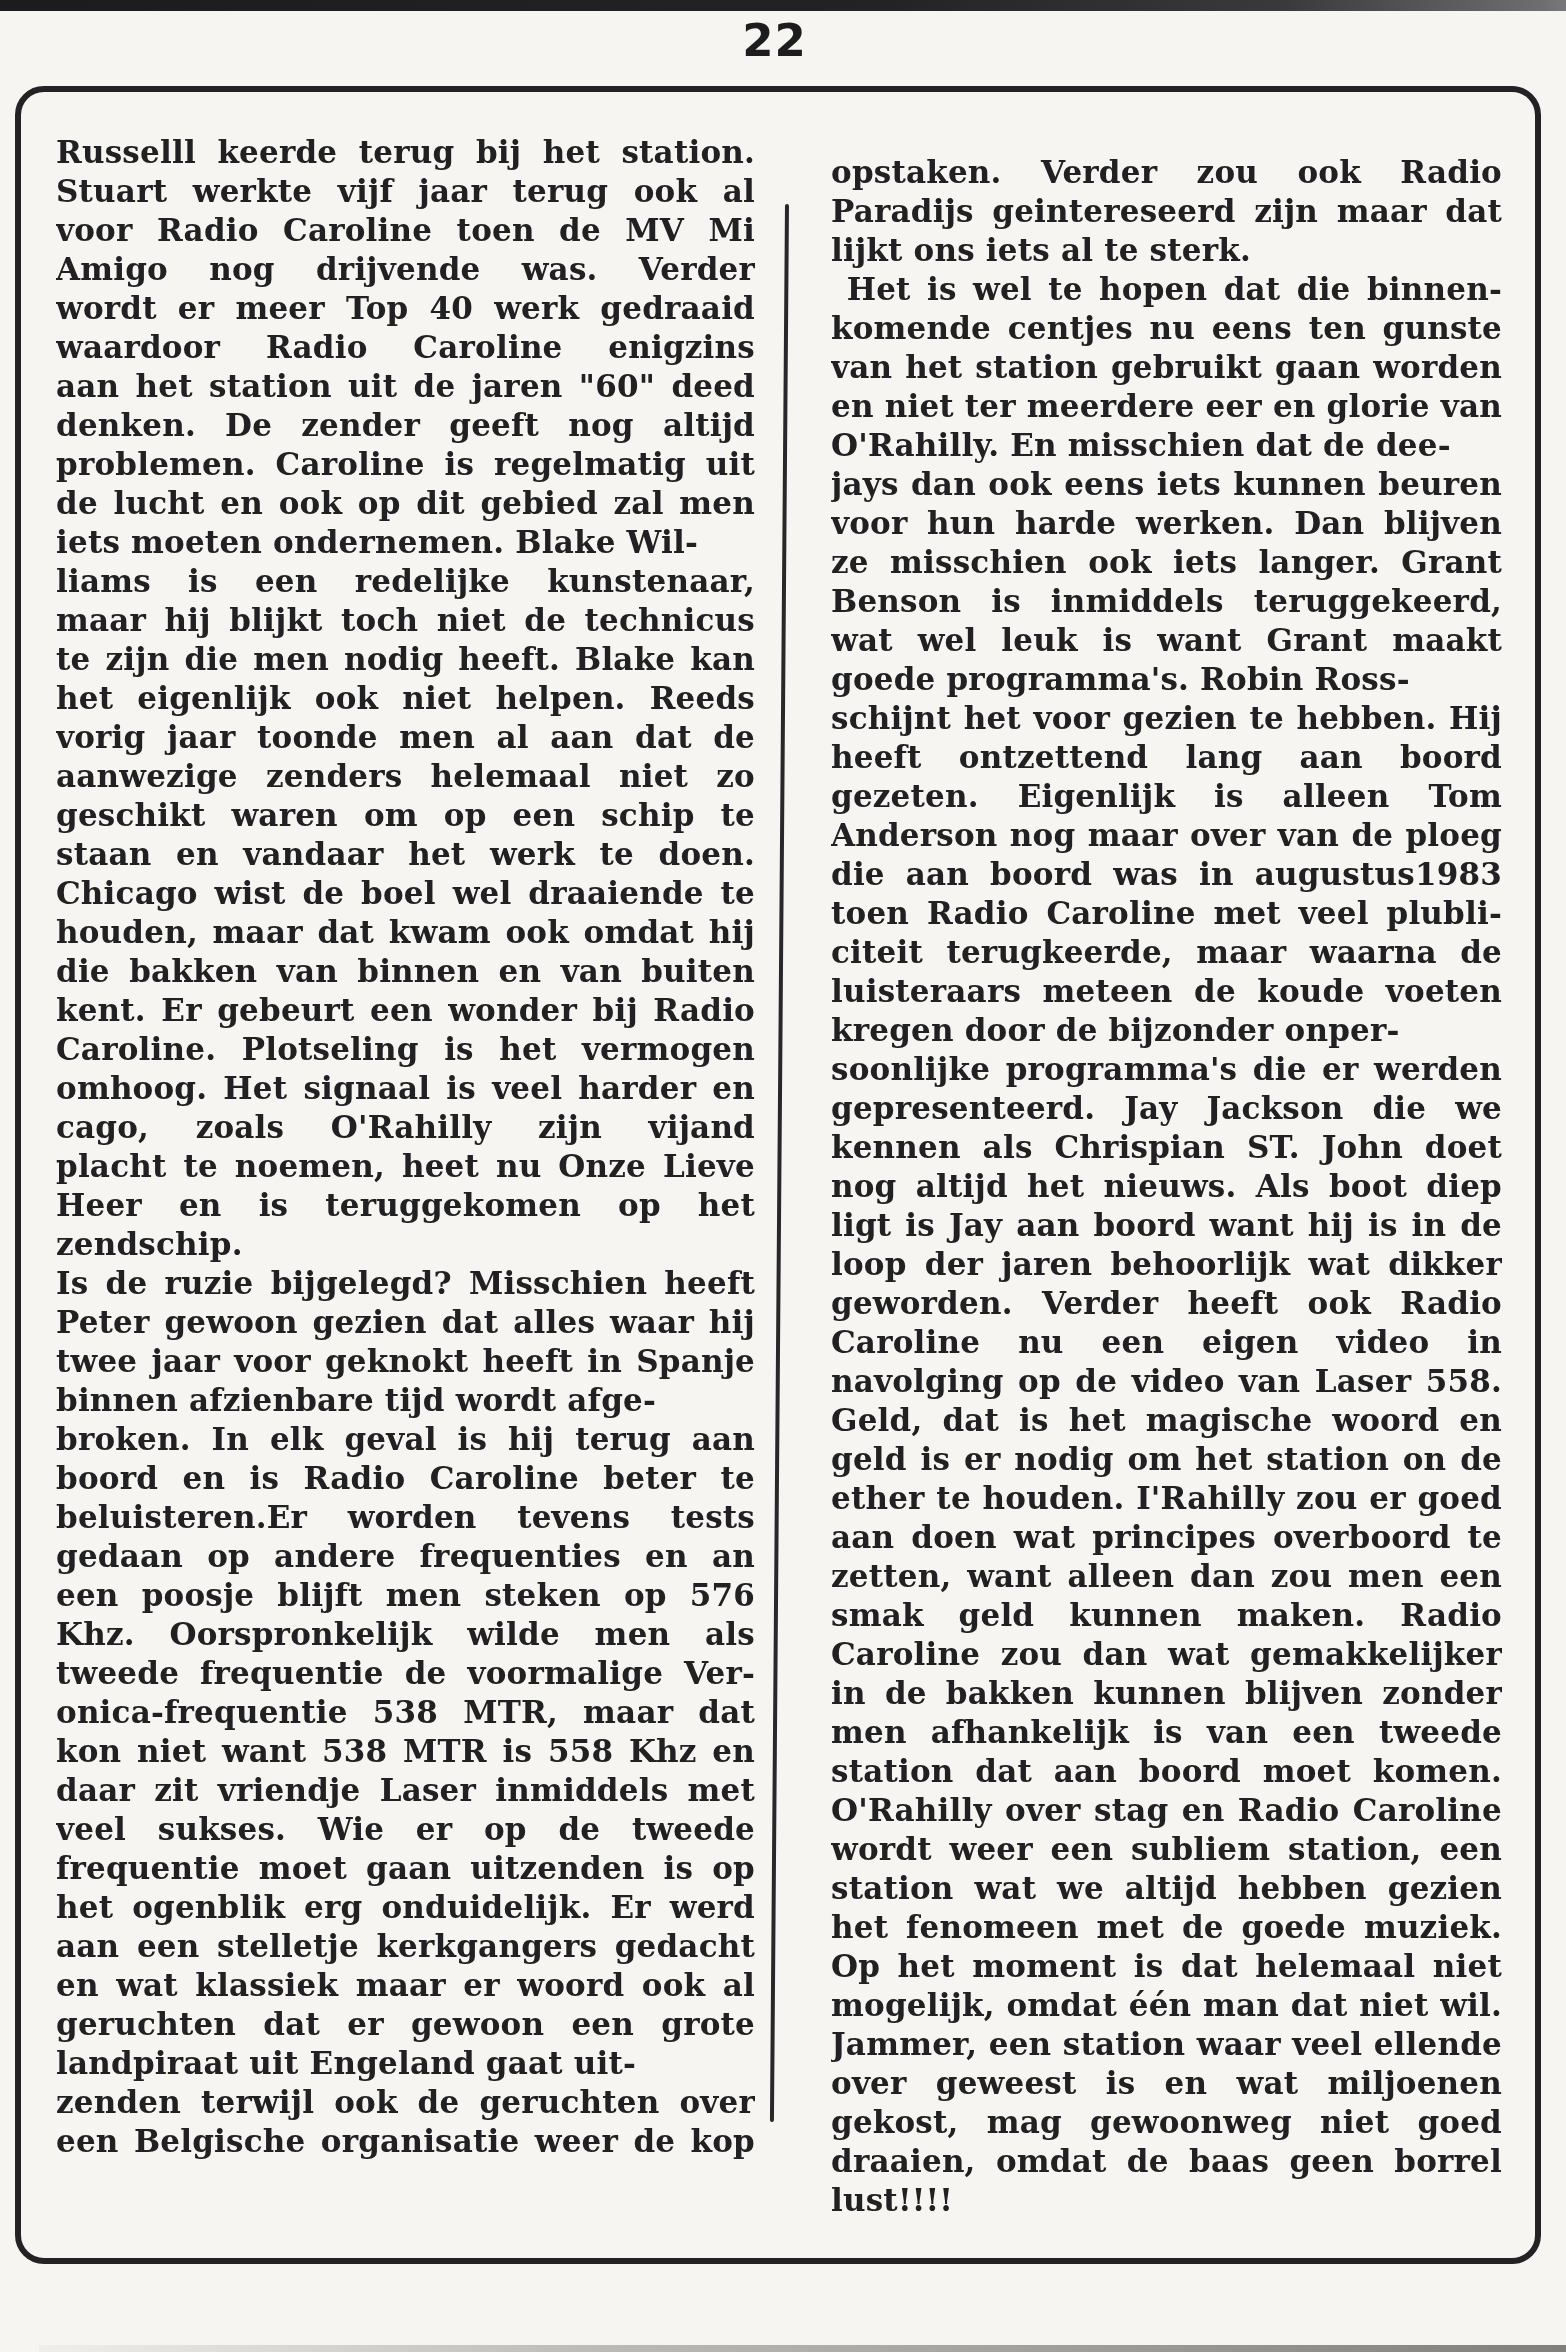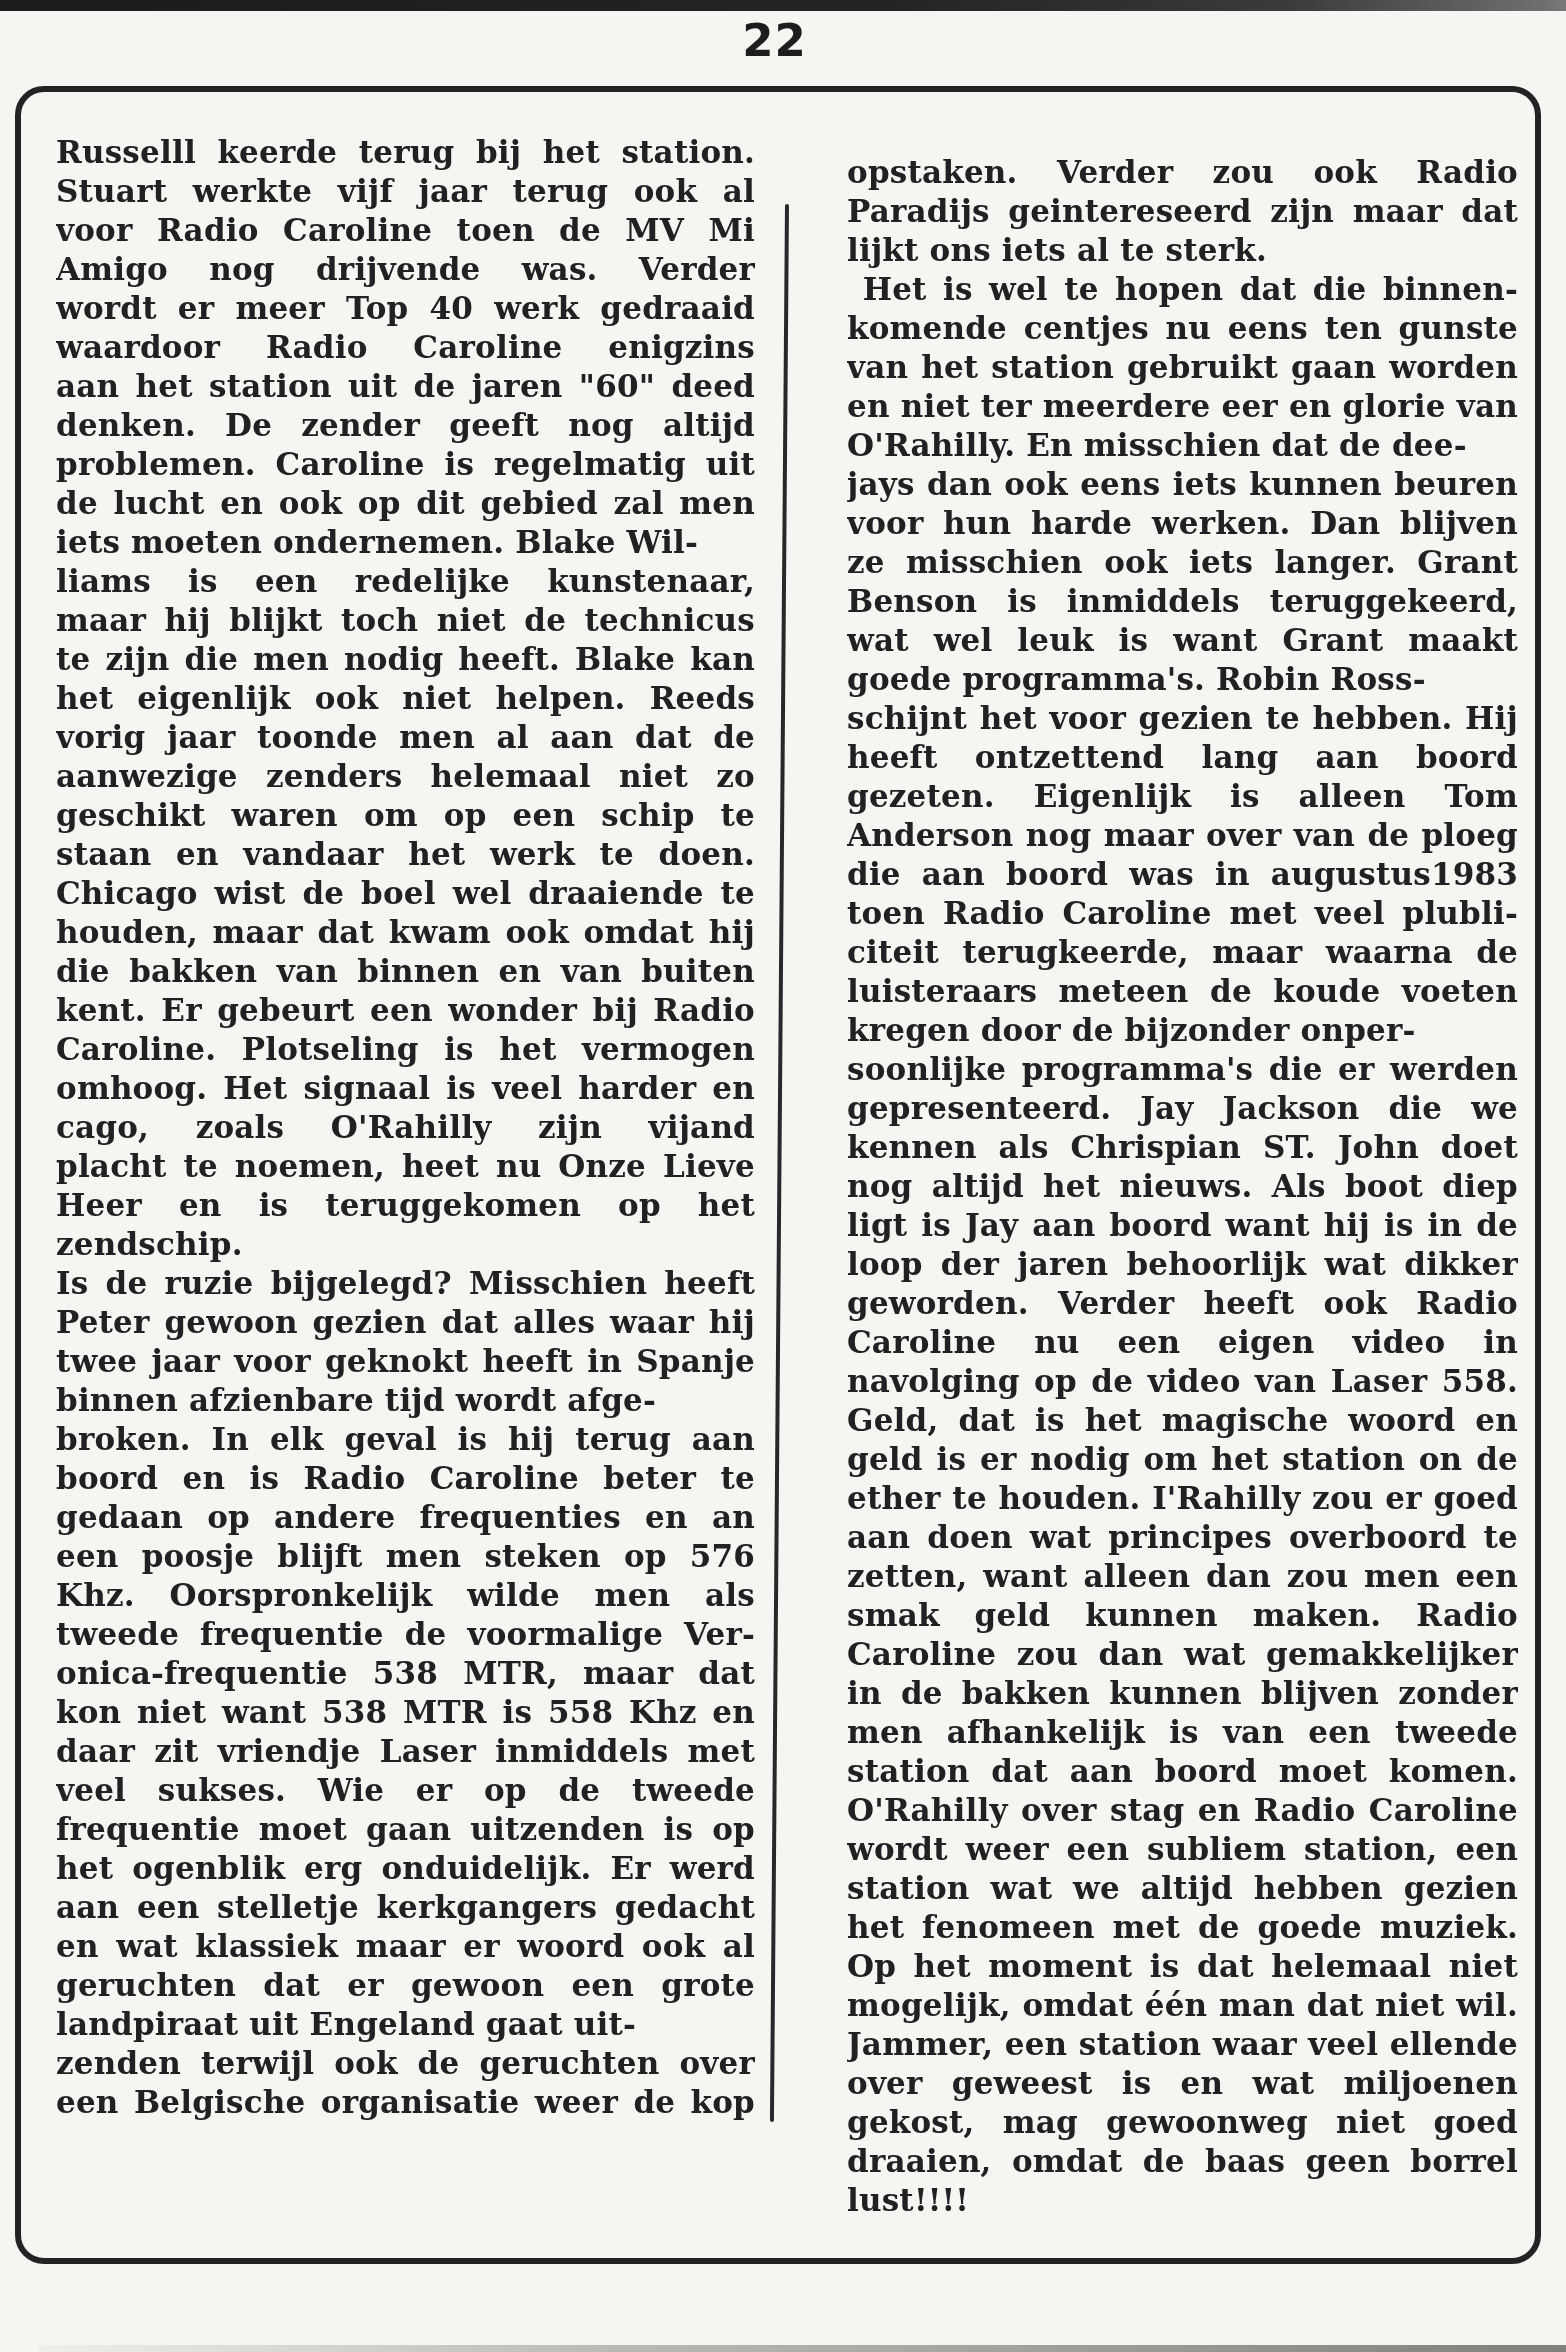--- a/index.html
+++ b/index.html
@@ -54,21 +54,20 @@
   }
   .col-left {
     left: 56px;
     top: 133px;
     width: 699px;
   }
   .col-right {
     left: 831px;
     top: 153px;
     width: 671px;
-    margin-left: 16px;
   }
   .line {
     height: 39px;
     line-height: 39px;
     text-align: justify;
     text-align-last: justify;
     overflow: hidden;
     letter-spacing: 0.2px;
   }
   .line.nj {
@@ -143,20 +142,21 @@
       <div class="line">cago, zoals O'Rahilly zijn vijand</div>
       <div class="line">placht te noemen, heet nu Onze Lieve</div>
       <div class="line">Heer en is teruggekomen op het</div>
       <div class="line nj">zendschip.</div>
       <div class="line">Is de ruzie bijgelegd? Misschien heeft</div>
       <div class="line">Peter gewoon gezien dat alles waar hij</div>
       <div class="line">twee jaar voor geknokt heeft in Spanje</div>
       <div class="line nj">binnen afzienbare tijd wordt afge-</div>
       <div class="line">broken. In elk geval is hij terug aan</div>
       <div class="line">boord en is Radio Caroline beter te</div>
+      <div class="line">beluisteren.Er worden tevens tests</div>
       <div class="line">gedaan op andere frequenties en an</div>
       <div class="line">een poosje blijft men steken op 576</div>
       <div class="line">Khz. Oorspronkelijk wilde men als</div>
       <div class="line">tweede frequentie de voormalige Ver-</div>
       <div class="line">onica-frequentie 538 MTR, maar dat</div>
       <div class="line">kon niet want 538 MTR is 558 Khz en</div>
       <div class="line">daar zit vriendje Laser inmiddels met</div>
       <div class="line">veel sukses. Wie er op de tweede</div>
       <div class="line">frequentie moet gaan uitzenden is op</div>
       <div class="line">het ogenblik erg onduidelijk. Er werd</div>

